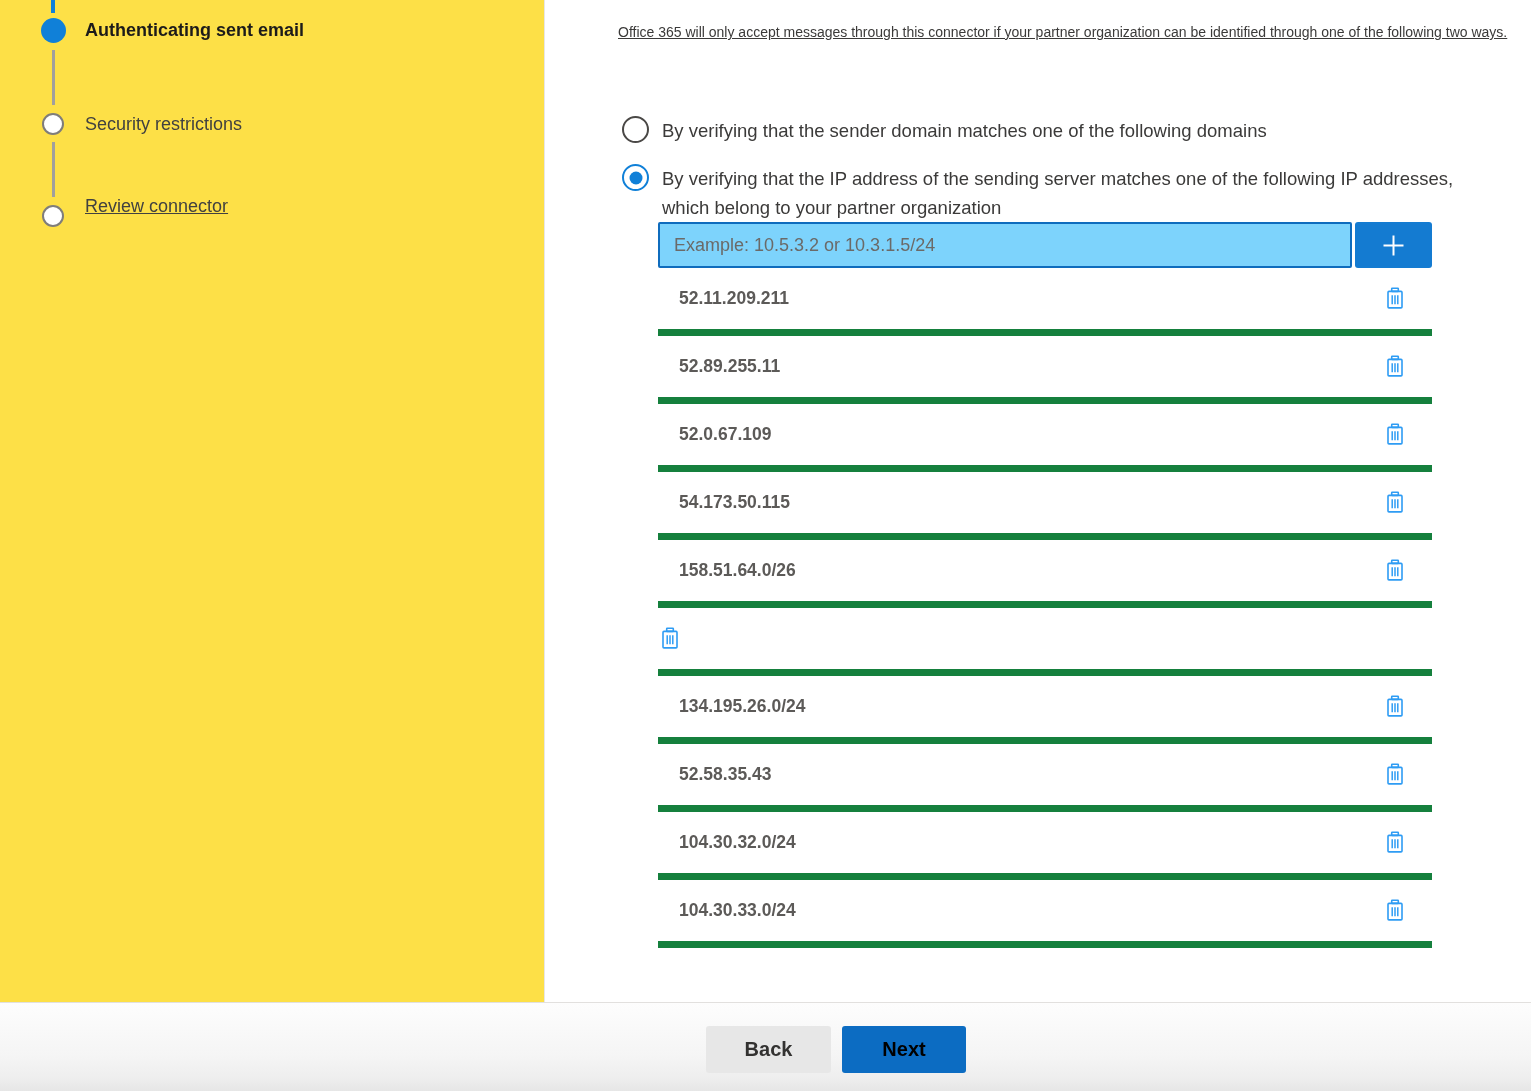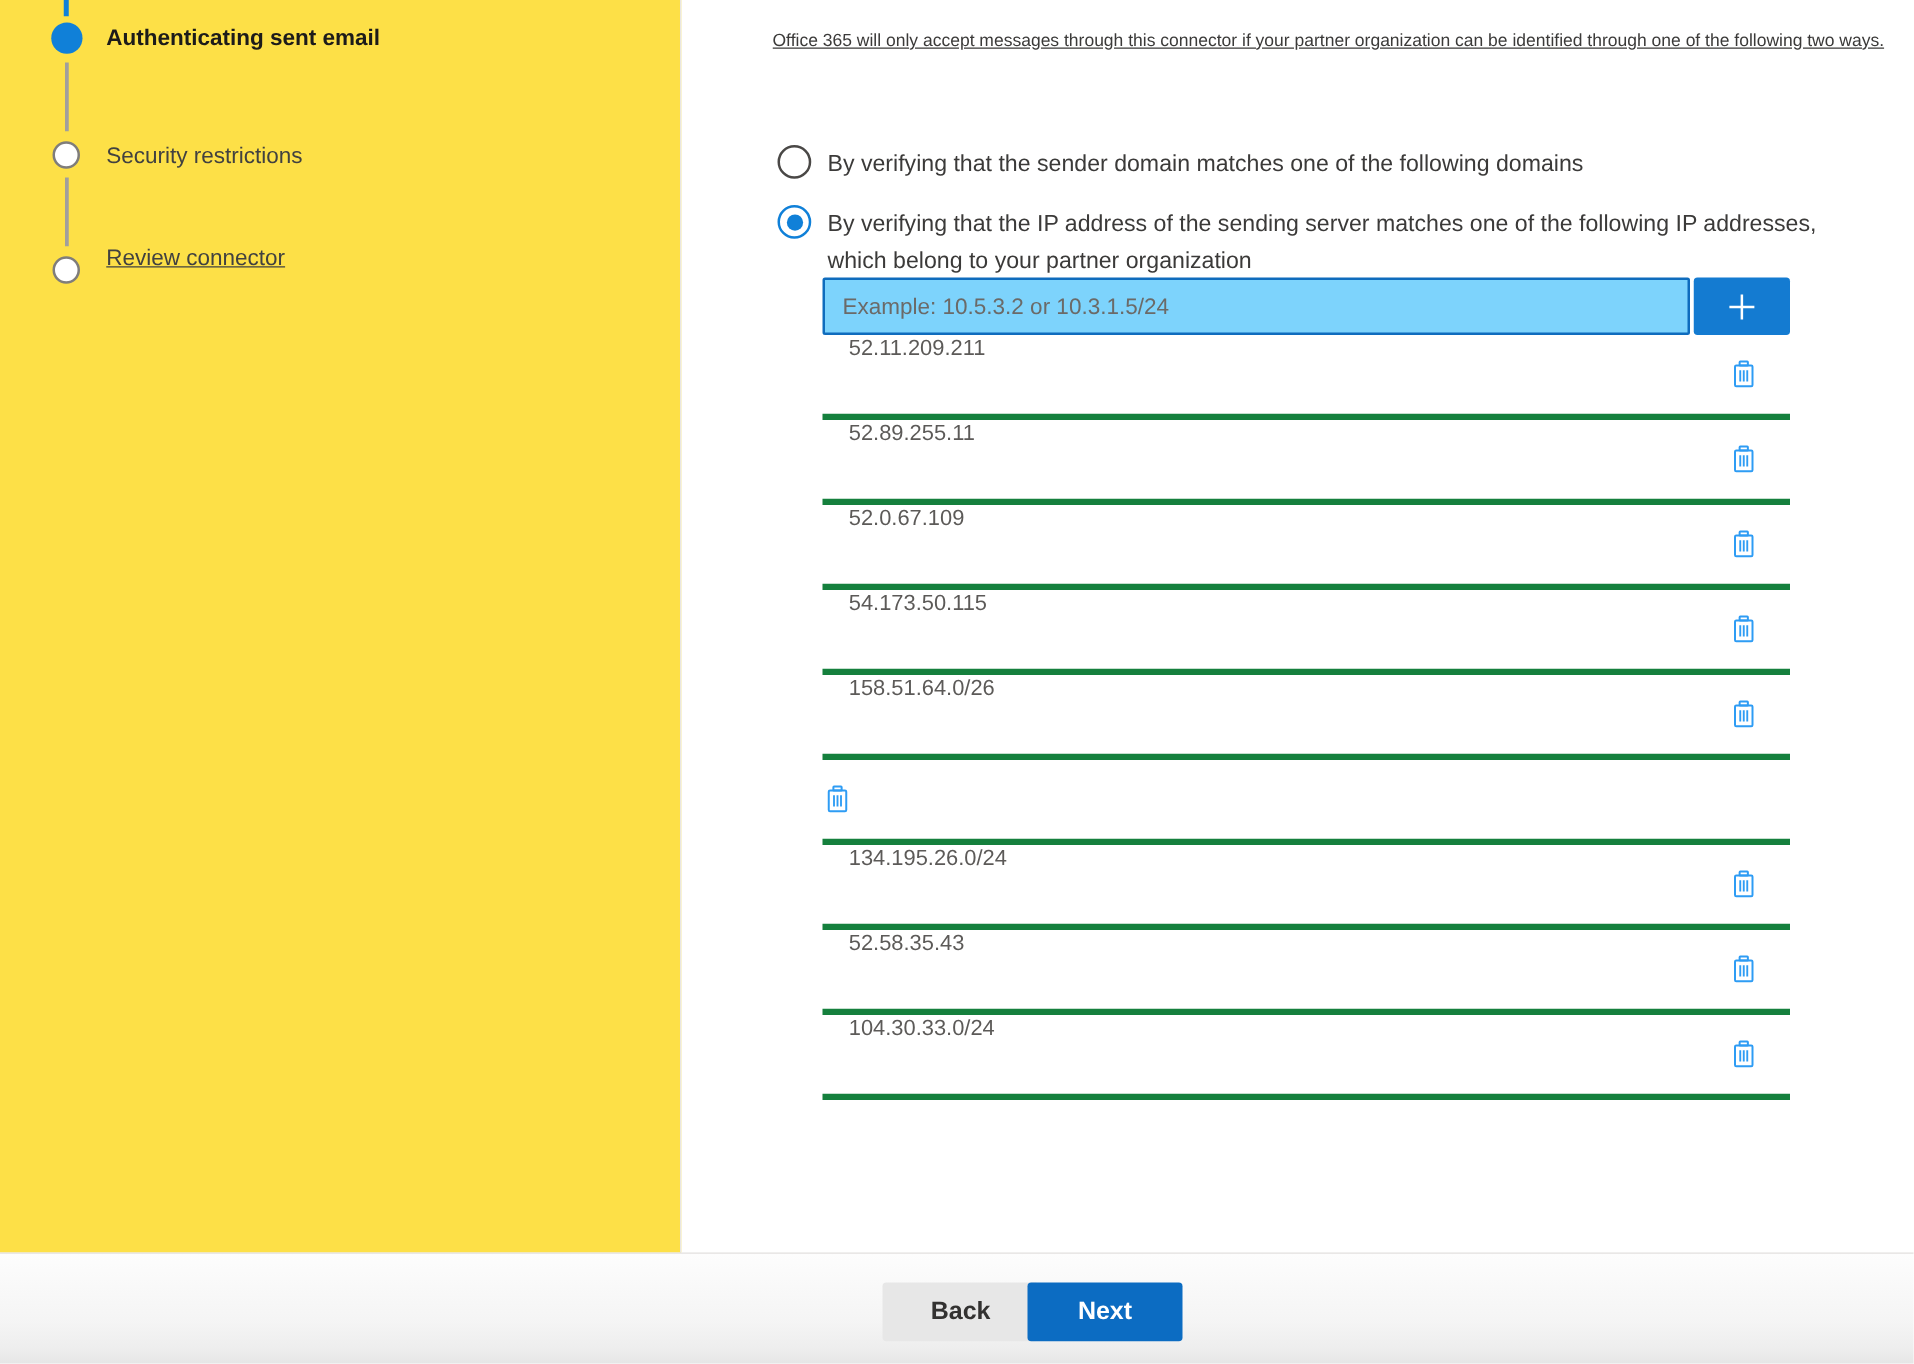--- a/index.html
+++ b/index.html
@@ -83,22 +83,23 @@
   .add-btn {
     flex: 0 0 77px; height: 46px; margin-left: 3px;
     background: #147bd1; border: none; border-radius: 3px;
     display: flex; align-items: center; justify-content: center;
     cursor: pointer;
   }
 
   
   .ip-list { position: absolute; left: 40px; top: 268px; width: 774px; }
   .ip-row {
-    height: 68px; display: flex; 
-    border-bottom: 5px solid #15803d;
+    height: 68px; display: flex; align-items: center;
+    border-bottom: 7px solid #15803d;
+    font-weight: bold;
   }
   .ip-text {
     flex: 1 1 auto; padding-left: 21px;
     font-size: 17.5px; color: #5c5a58;
   }
   .del-btn {
     flex: 0 0 auto; margin-right: 25px;
     background: none; border: none; cursor: pointer;
     display: flex; align-items: center; justify-content: center;
     padding: 2px;
@@ -112,21 +113,21 @@
     background: linear-gradient(180deg, #fdfdfd 0%, #f5f5f5 60%, #eeeeee 85%, #e6e6e6 100%);
     padding-left: 45px;
   }
   .btn {
     position: absolute; top: 23px; height: 47px;
     border: none; border-radius: 3px;
     font-family: "Liberation Sans", sans-serif;
     font-size: 20px; font-weight: bold; cursor: pointer;
   }
   .btn-back { left: 706px; width: 125px; background: #e7e7e7; color: #333231; }
-  .btn-next { left: 822px; width: 124px; background: #0c6cc2; color: #ffffff; }
+  .btn-next { left: 842px; width: 124px; background: #0c6cc2; color: #000000; }
 </style>
 </head>
 <body>
 
 <aside class="stepper">
   <div class="connector completed seg-top"></div>
 
   <div class="step-dot dot-active"></div>
   <div class="step-label lbl-active">Authenticating sent email</div>
 
@@ -280,20 +281,34 @@
             <rect x="3" y="4.4" width="14" height="16.5" rx="1" fill="none" stroke="#2e9cf4" stroke-width="1.6"></rect>
             <line x1="7.2" y1="8.2" x2="7.2" y2="17.2" stroke="#2e9cf4" stroke-width="1.5"></line>
             <line x1="10" y1="8.2" x2="10" y2="17.2" stroke="#2e9cf4" stroke-width="1.5"></line>
             <line x1="12.8" y1="8.2" x2="12.8" y2="17.2" stroke="#2e9cf4" stroke-width="1.5"></line>
           </svg>
         </span>
       </button>
     </div>
 
 
+    <div class="ip-row">
+      <span class="ip-text">104.30.32.0/24</span>
+      <button class="del-btn">
+        <span style="display:flex;">
+          <svg width="20" height="23" viewBox="0 0 20 23">
+            <rect x="6.7" y="1.2" width="6.6" height="3.2" rx="0.5" fill="none" stroke="#2e9cf4" stroke-width="1.6"></rect>
+            <rect x="3" y="4.4" width="14" height="16.5" rx="1" fill="none" stroke="#2e9cf4" stroke-width="1.6"></rect>
+            <line x1="7.2" y1="8.2" x2="7.2" y2="17.2" stroke="#2e9cf4" stroke-width="1.5"></line>
+            <line x1="10" y1="8.2" x2="10" y2="17.2" stroke="#2e9cf4" stroke-width="1.5"></line>
+            <line x1="12.8" y1="8.2" x2="12.8" y2="17.2" stroke="#2e9cf4" stroke-width="1.5"></line>
+          </svg>
+        </span>
+      </button>
+    </div>
 
     <div class="ip-row">
       <span class="ip-text">104.30.33.0/24</span>
       <button class="del-btn">
         <span style="display:flex;">
           <svg width="20" height="23" viewBox="0 0 20 23">
             <rect x="6.7" y="1.2" width="6.6" height="3.2" rx="0.5" fill="none" stroke="#2e9cf4" stroke-width="1.6"></rect>
             <rect x="3" y="4.4" width="14" height="16.5" rx="1" fill="none" stroke="#2e9cf4" stroke-width="1.6"></rect>
             <line x1="7.2" y1="8.2" x2="7.2" y2="17.2" stroke="#2e9cf4" stroke-width="1.5"></line>
             <line x1="10" y1="8.2" x2="10" y2="17.2" stroke="#2e9cf4" stroke-width="1.5"></line>

